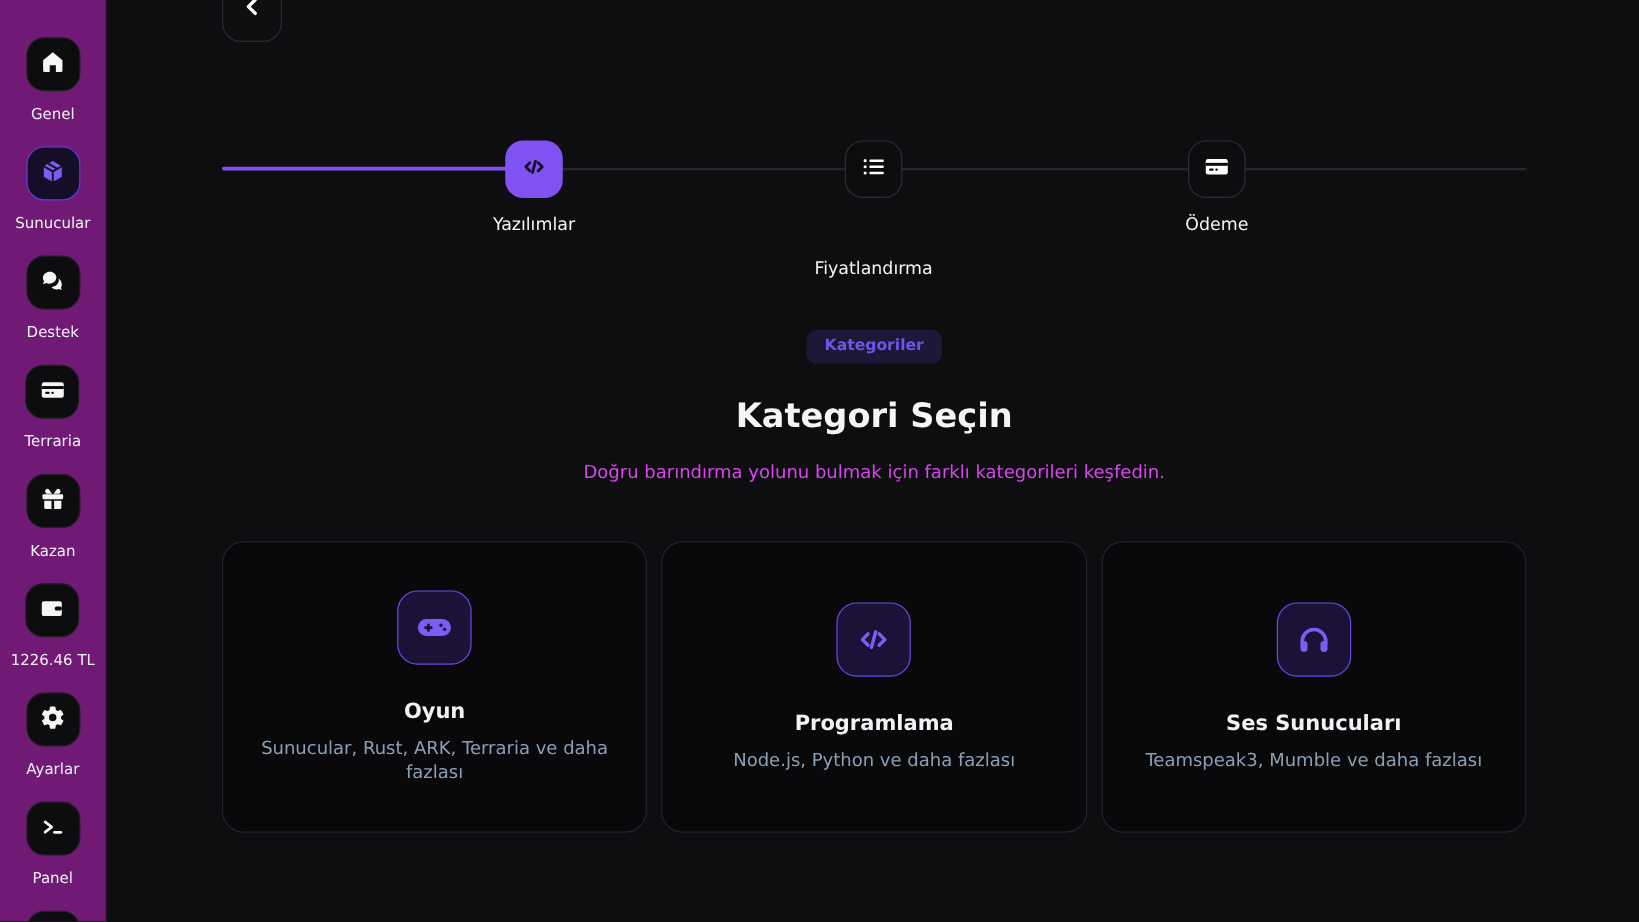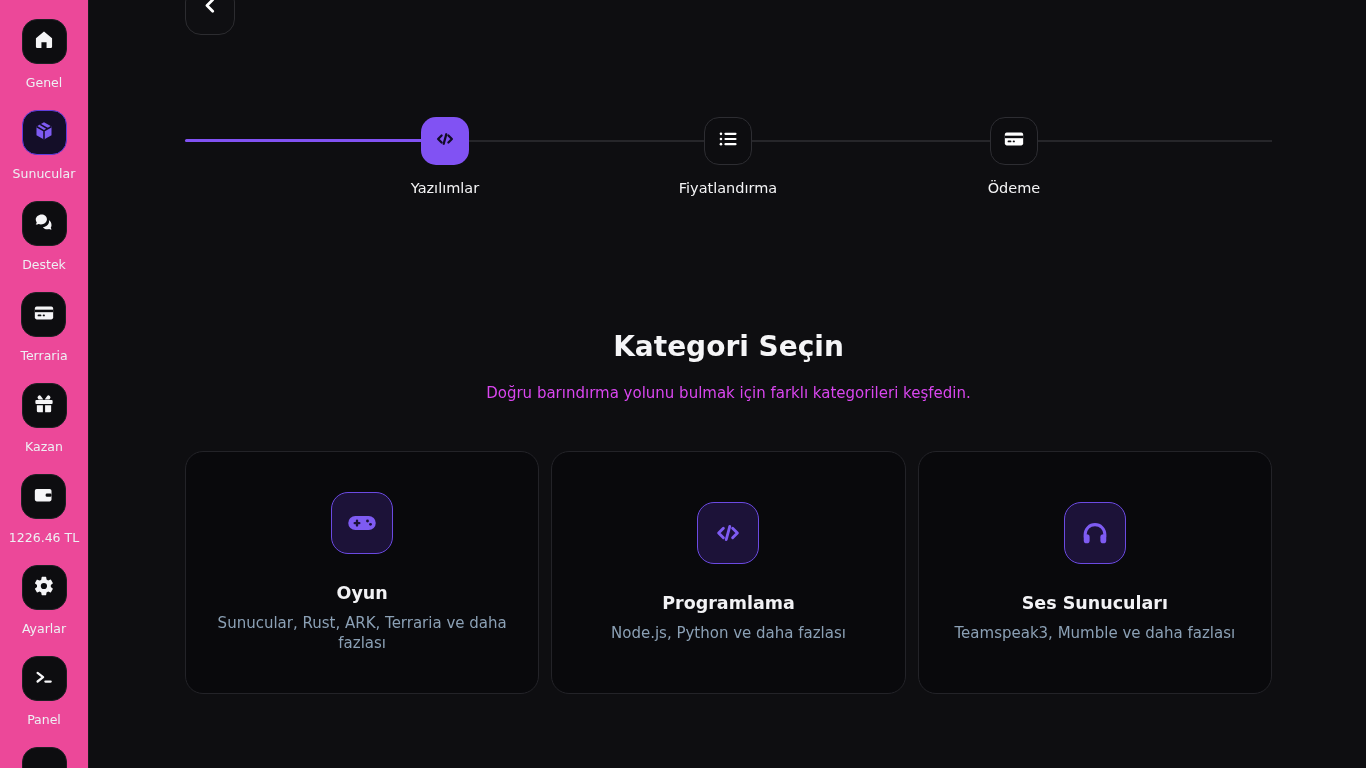--- a/index.html
+++ b/index.html
@@ -8,24 +8,24 @@
     background: #0e0e11;
     font-family: "DejaVu Sans", "Liberation Sans", sans-serif;
     color: #f5f5f7;
     overflow: hidden;
     position: relative;
   }
 
   
   .sidebar {
     position: absolute; left: 0; top: 0; bottom: 0; width: 89px;
-    background: #ec4899;
+    background: #701a75;
     border-right: 1px solid #1a1a1e;
     display: flex; flex-direction: column; align-items: center;
-    padding-top: 19px;
+    padding-top: 31px;
     overflow: hidden;
   }
   .side-item { display: flex; flex-direction: column; align-items: center; margin-bottom: 19px; }
   .side-btn {
     width: 45px; height: 45px; border-radius: 15px;
     background: #0d0d10; border: 1px solid #1f1f24;
     display: flex; align-items: center; justify-content: center;
     color: #f5f5f7; cursor: pointer; flex: none;
   }
   .side-btn svg { width: 22px; height: 22px; }
@@ -55,21 +55,21 @@
   }
   .step-progress {
     position: absolute; left: 95px; top: 139px; width: 260px; height: 3px;
     background: #8152f3; border-radius: 2px;
   }
   .step {
     position: absolute; top: 117px; width: 160px;
     display: flex; flex-direction: column; align-items: center;
   }
   .step-1 { left: 275px; }
-  .step-2 { left: 558px; }
+  .step-2 { left: 558px; gap: 36px; }
   .step-3 { left: 844px; }
   .step-box {
     width: 48px; height: 48px; border-radius: 15px;
     background: #0d0d10; border: 1px solid #2d2d32;
     display: flex; align-items: center; justify-content: center;
     color: #ffffff; cursor: pointer;
   }
   .step-box svg { width: 22px; height: 22px; }
   .step-box.active { background: #8152f3; border: none; color: #120c26; }
   .step-label { margin-top: 15px; font-size: 14.5px; color: #f3f3f5; }
@@ -244,20 +244,23 @@
       <span><svg viewBox="0 0 24 24" width="22" height="22" fill="currentColor">
             <path d="M4 5h16a2 2 0 0 1 2 2v10a2 2 0 0 1-2 2H4a2 2 0 0 1-2-2V7a2 2 0 0 1 2-2Z"></path>
             <rect x="2" y="8.4" width="20" height="2.7" fill="#0d0d10"></rect>
             <rect x="5" y="13.6" width="4.2" height="2" rx="1" fill="#0d0d10"></rect>
             <rect x="10.6" y="13.6" width="2.4" height="2" rx="1" fill="#0d0d10"></rect>
           </svg></span>
     </div>
     <div class="step-label">Ödeme</div>
   </div>
 
+  <div class="section-head badge-row" style="top:275px">
+    <span class="badge">Kategoriler</span>
+  </div>
   <h1 class="section-head section-title" style="top:330px">Kategori Seçin</h1>
   <p class="section-head section-subtitle" style="top:384px">Doğru barındırma yolunu bulmak için farklı kategorileri keşfedin.</p>
 
   <div class="cards">
 
     <div class="card">
       <div class="card-icon">
         <svg viewBox="0 0 36 24" width="34" height="23">
             <rect x="1.5" y="3.5" width="33" height="17" rx="8.5" fill="currentColor"></rect>
             <rect x="7.8" y="10.7" width="8.4" height="2.8" rx="1.4" fill="#1c1238"></rect>

